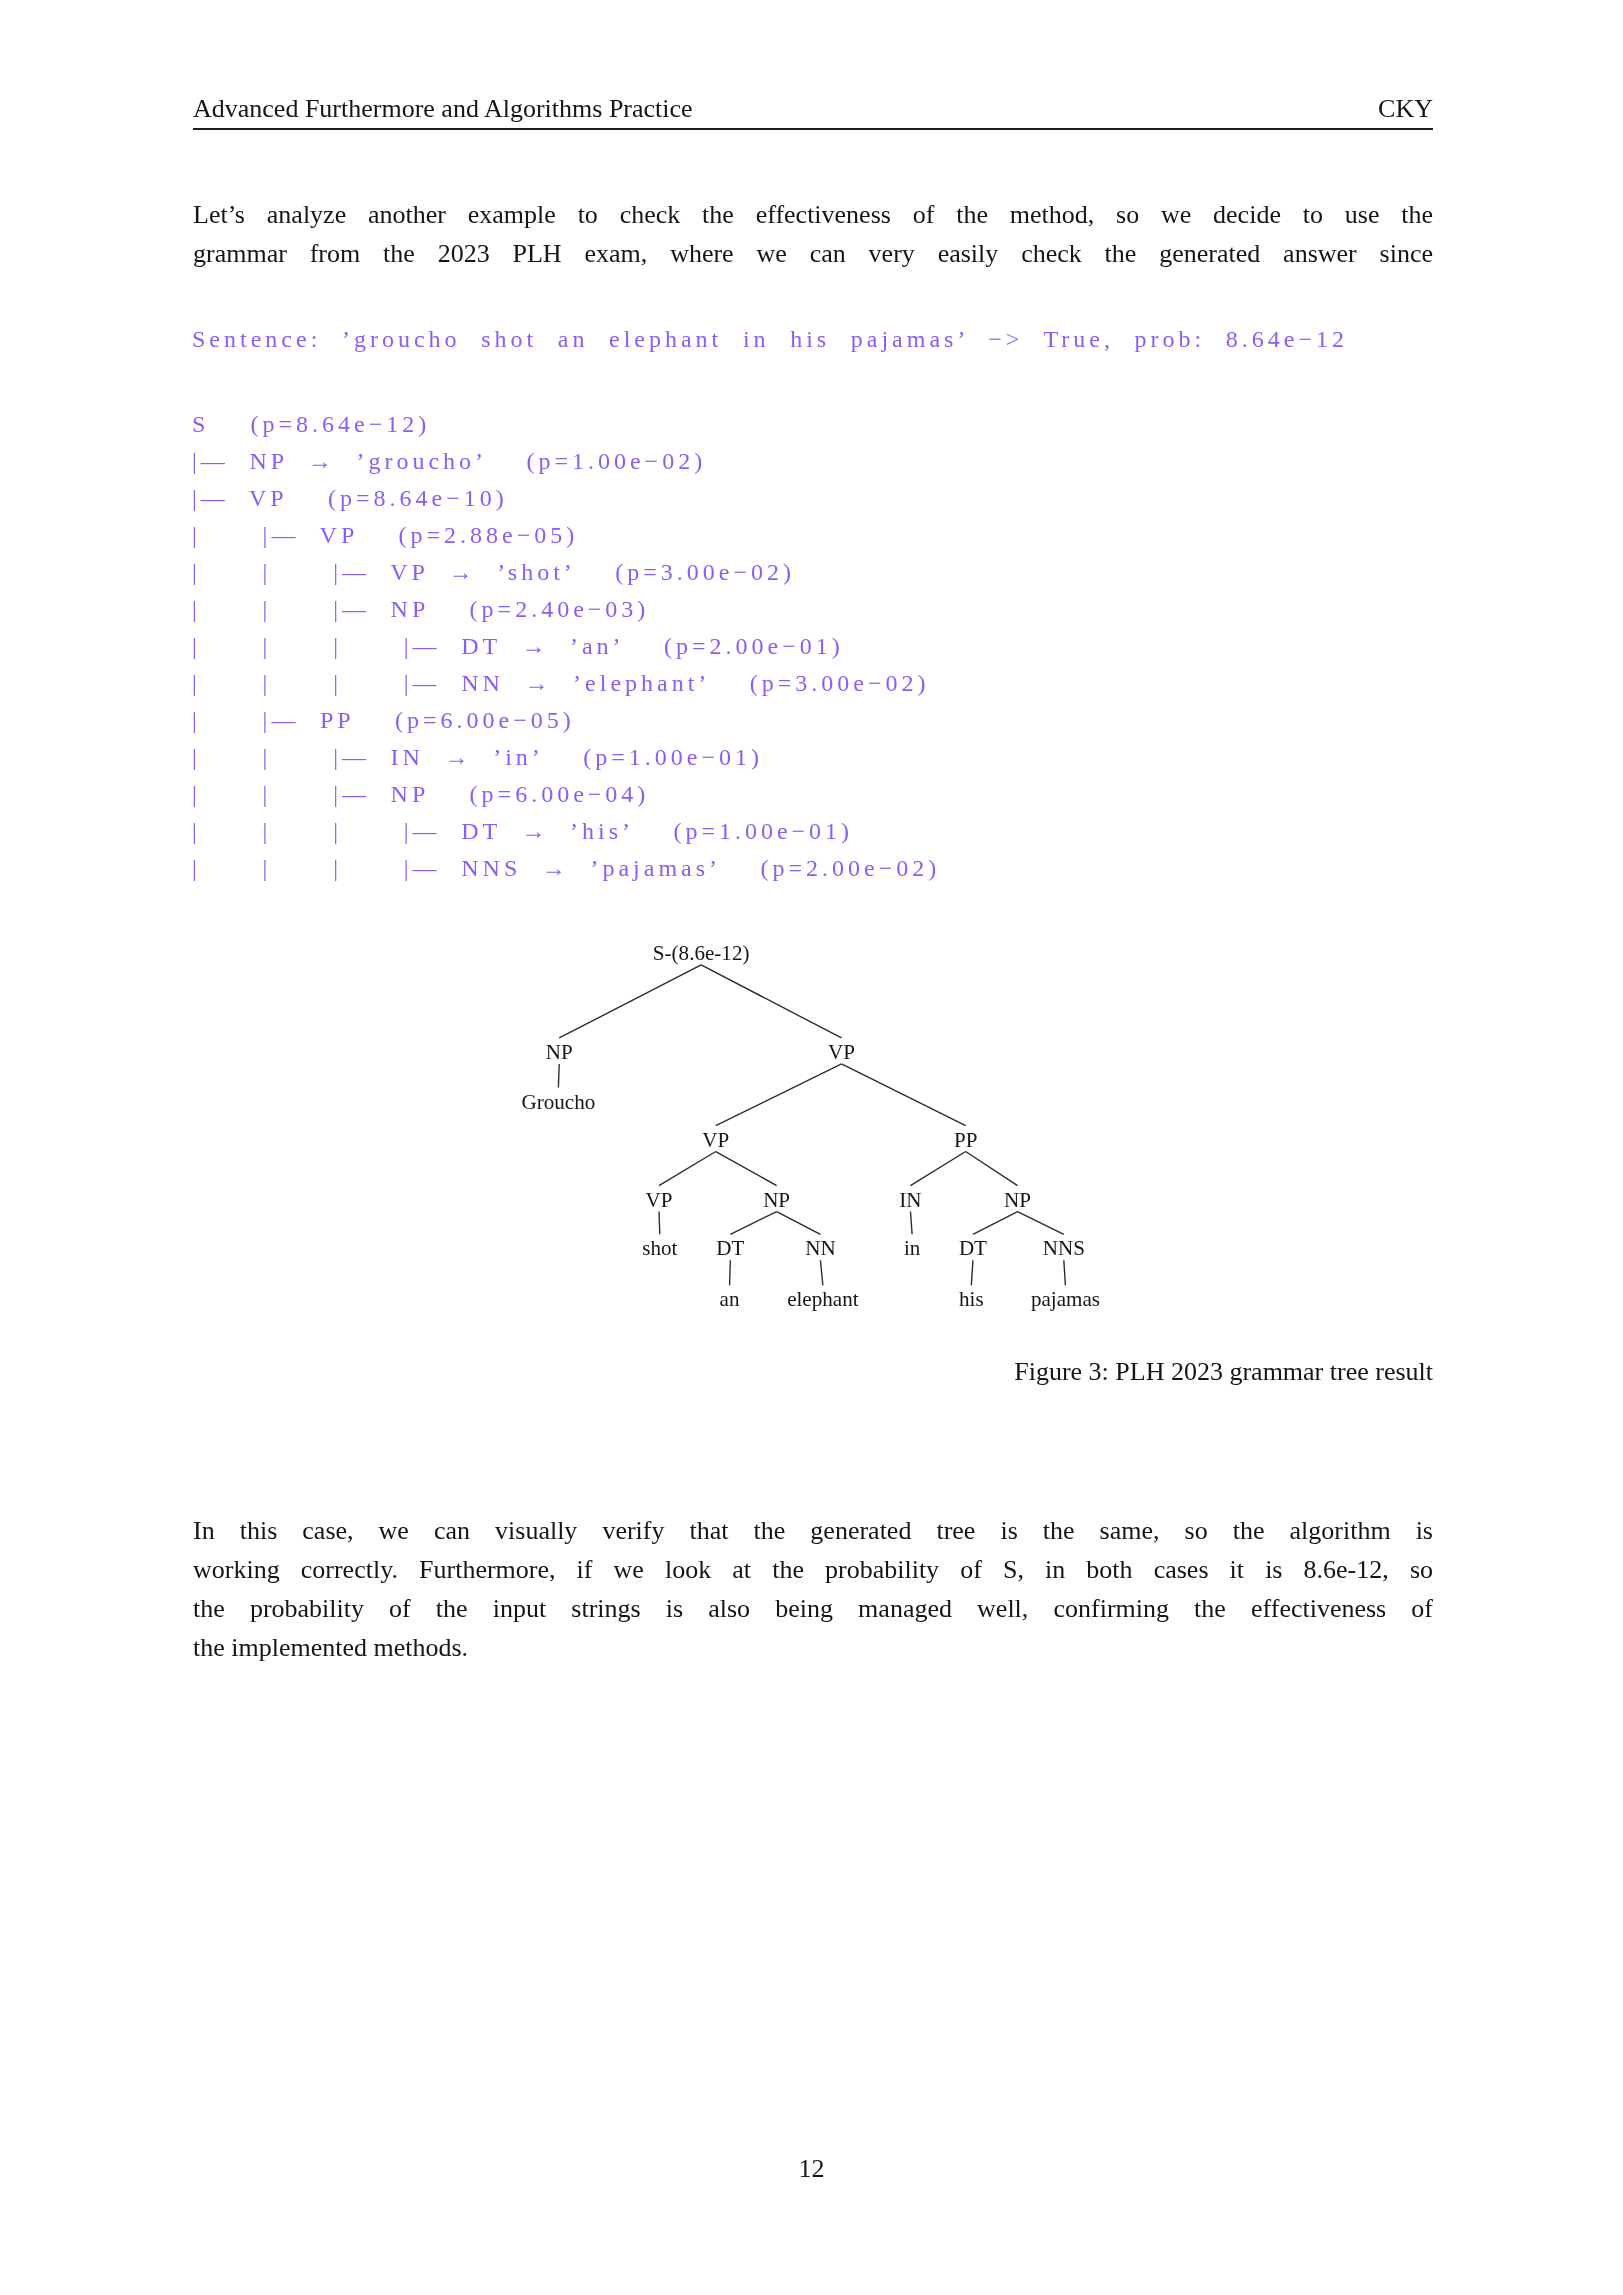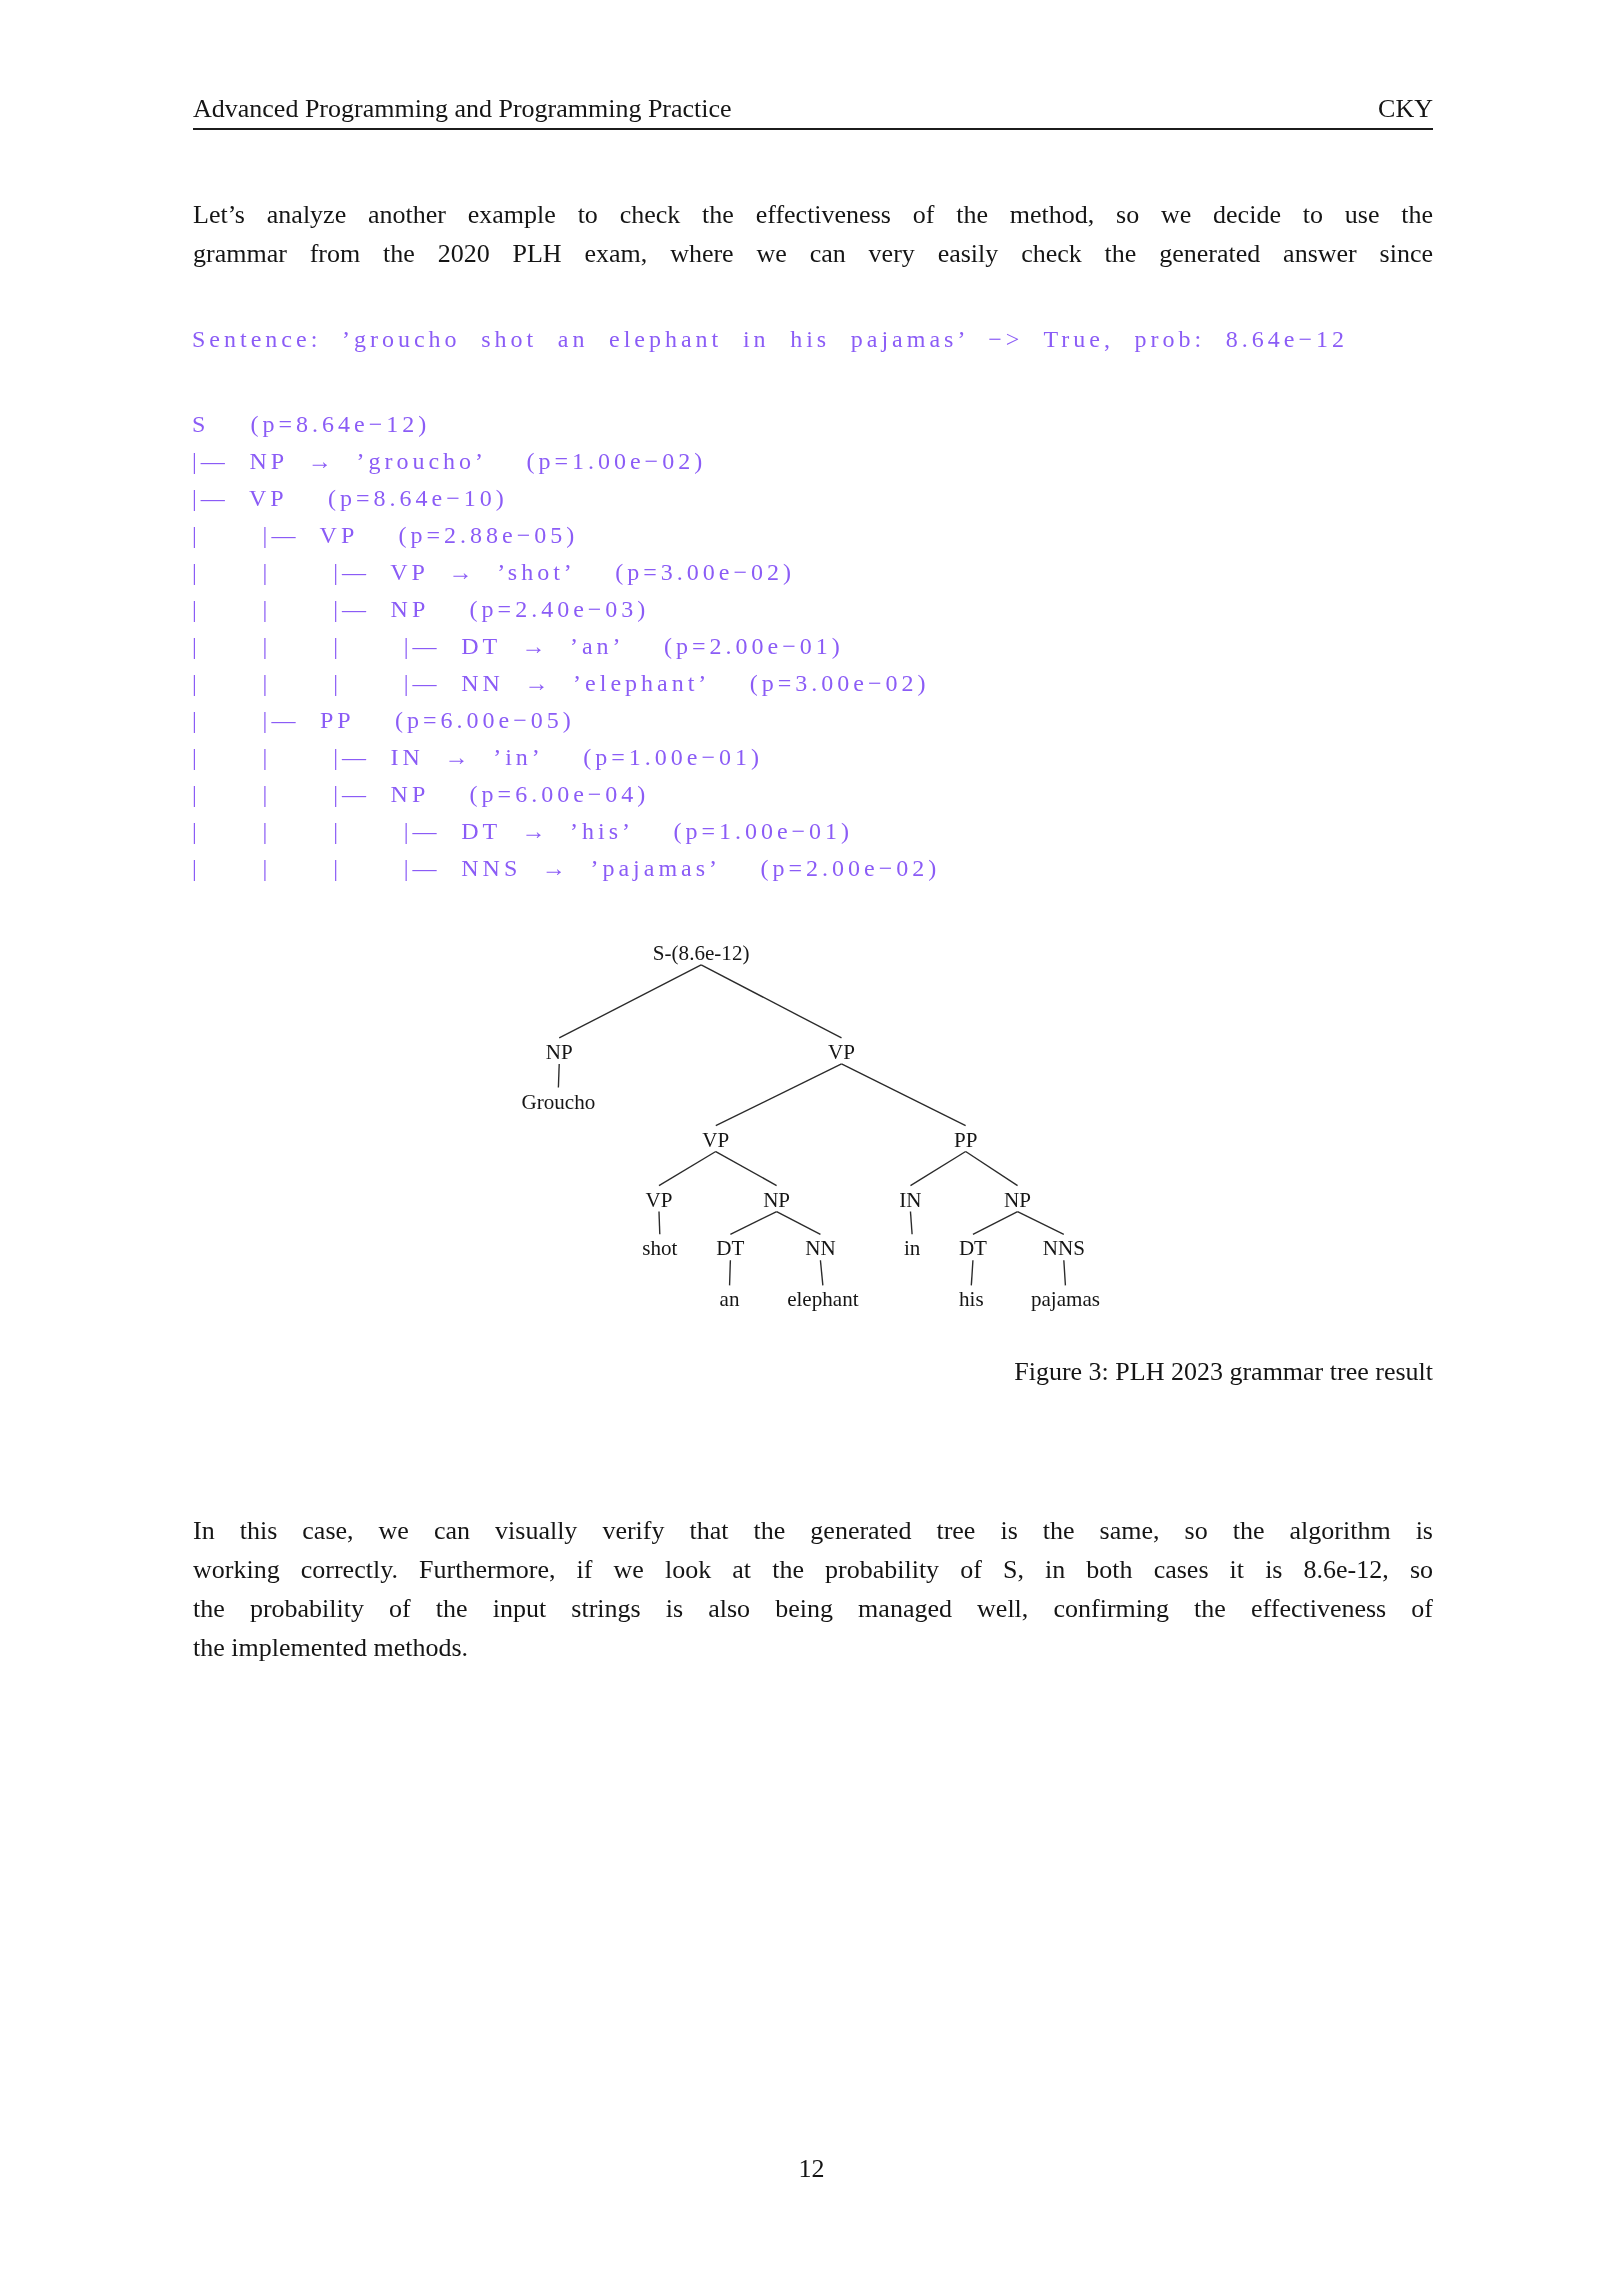--- a/index.html
+++ b/index.html
@@ -47,28 +47,28 @@
     position:absolute; left:0; width:1623px; top:2154px;
     text-align:center; font-size:26px;
   }
 </style>
 </head>
 <body>
 
 <div class="page">
 
   <div class="header">
-    <span>Advanced Programming and Programming Practice</span>
+    <span>Advanced Furthermore and Algorithms Practice</span>
     <span>CKY</span>
   </div>
   <div class="hrule"></div>
 
   <div class="para p1 justify">
       <div class="line jfull">Let’s analyze another example to check the effectiveness of the method, so we decide to use the</div>
-      <div class="line jfull">grammar from the 2020 PLH exam, where we can very easily check the generated answer since</div>
+      <div class="line jfull">grammar from the 2023 PLH exam, where we can very easily check the generated answer since</div>
     </div>
 
   <div class="listing sentence">Sentence: ’groucho shot an elephant in his pajamas’ −&gt; True, prob: 8.64e−12</div>
 
   <div class="listing treetext"><div class="line">S  (p=8.64e−12)</div><div class="line">|— NP → ’groucho’  (p=1.00e−02)</div><div class="line">|— VP  (p=8.64e−10)</div><div class="line">|   |— VP  (p=2.88e−05)</div><div class="line">|   |   |— VP → ’shot’  (p=3.00e−02)</div><div class="line">|   |   |— NP  (p=2.40e−03)</div><div class="line">|   |   |   |— DT → ’an’  (p=2.00e−01)</div><div class="line">|   |   |   |— NN → ’elephant’  (p=3.00e−02)</div><div class="line">|   |— PP  (p=6.00e−05)</div><div class="line">|   |   |— IN → ’in’  (p=1.00e−01)</div><div class="line">|   |   |— NP  (p=6.00e−04)</div><div class="line">|   |   |   |— DT → ’his’  (p=1.00e−01)</div><div class="line">|   |   |   |— NNS → ’pajamas’  (p=2.00e−02)</div></div>
 
   <svg class="fig-svg" id="tree-svg" width="649" height="406" viewBox="0 0 800 500">
       <line x1="264" y1="49" x2="89" y2="139"></line>
       <line x1="264" y1="49" x2="437" y2="139"></line>
       <line x1="89" y1="171" x2="88" y2="200"></line>

